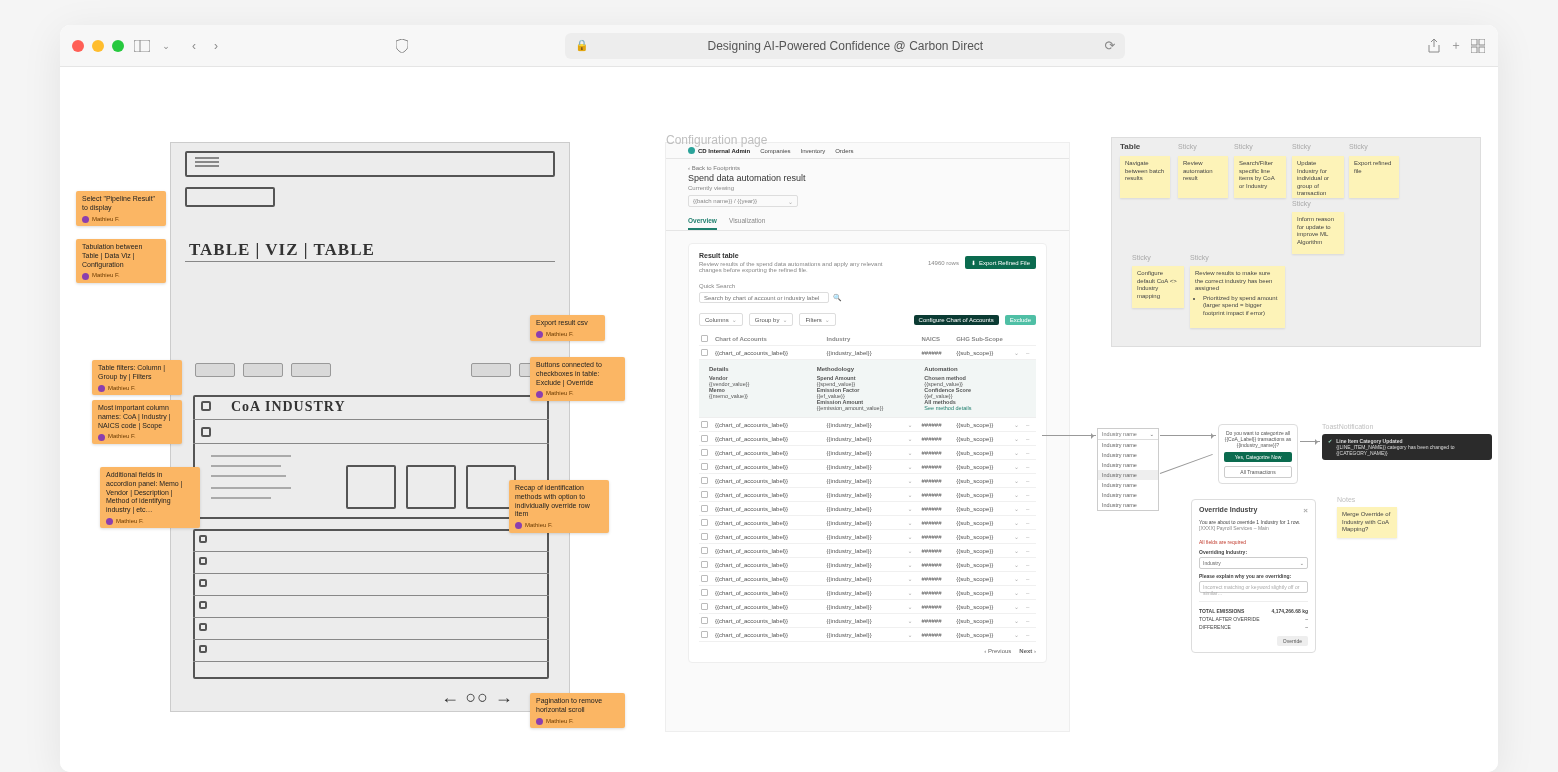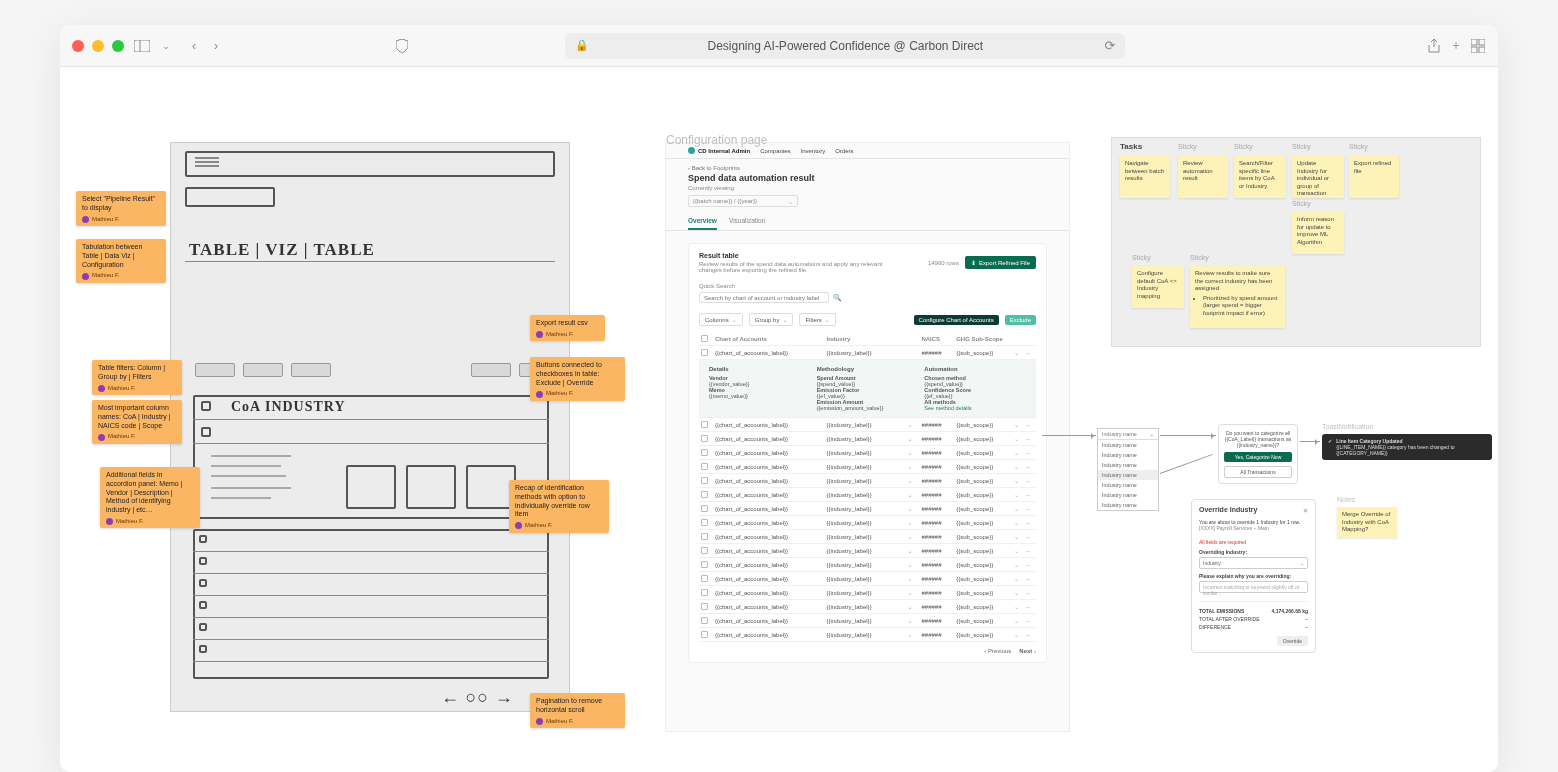--- a/index.html
+++ b/index.html
@@ -26,21 +26,21 @@
 .orange-note .attr{display:flex;align-items:center;gap:3px;margin-top:3px;font-size:6px;color:#6b3a00}
 .orange-note .av{width:7px;height:7px;border-radius:50%;background:#8b3fae;display:inline-block}
 
 
 .mock{position:absolute;left:605px;top:75px;width:405px;height:590px;background:#fafafa;border:1px solid #eee}
 .mock-lbl{position:absolute;top:-10px;left:0;color:#bfbfbf;font-size:12px}
 .mock-nav{height:16px;border-bottom:1px solid #e5e5e5;display:flex;align-items:center;gap:10px;padding:0 22px;font-size:6px;color:#444}
 .mock-nav .logo{display:flex;align-items:center;gap:3px;font-weight:600;color:#222}
 .mock-nav .logo::before{content:"";width:7px;height:7px;border-radius:50%;background:#2aa39a;display:inline-block}
 .mock-back{padding:6px 22px 0;font-size:6px;color:#777}
-.mock-title{padding:2px 22px 0;font-size:9px;font-weight:700}
+.mock-title{padding:2px 22px 0;font-size:9px;font-weight:400}
 .mock-sub{padding:2px 22px 0;font-size:6px;color:#888}
 .mock-select{margin:4px 22px;height:12px;width:110px;border:1px solid #ddd;border-radius:2px;font-size:6px;color:#888;display:flex;align-items:center;padding:0 4px;justify-content:space-between}
 .mock-tabs{padding:6px 22px 0;display:flex;gap:12px;font-size:6.5px;border-bottom:1px solid #e5e5e5}
 .mock-tabs span{padding-bottom:4px;color:#888}
 .mock-tabs span.active{color:#1f7f6e;border-bottom:2px solid #1f7f6e;font-weight:600}
 .mock-card{margin:12px 22px;background:#fff;border:1px solid #eee;border-radius:4px;padding:8px 10px}
 .mc-head{display:flex;justify-content:space-between;align-items:center}
 .mc-head h4{font-size:7px;font-weight:700}
 .mc-head .meta{display:flex;align-items:center;gap:6px}
 .mc-head .rows{font-size:6px;color:#888}
@@ -509,21 +509,21 @@
             </div>
           <div class="pager">
             <span>‹ <span>Previous</span></span>
             <span><b>Next</b> ›</span>
           </div>
         </div>
       </div>
     </div>
 
     <div class="board">
-      <div class="tasks-hdr">Tasks</div>
+      <div class="tasks-hdr">Table</div>
       <div class="col-hdr" style="left:66px;top:5px">Sticky</div>
       <div class="col-hdr" style="left:122px;top:5px">Sticky</div>
       <div class="col-hdr" style="left:180px;top:5px">Sticky</div>
       <div class="col-hdr" style="left:237px;top:5px">Sticky</div>
       <div class="sticky" style="left:8px;top:18px;width:50px;height:42px">Navigate between batch results</div>
       <div class="sticky" style="left:66px;top:18px;width:50px;height:42px">Review automation result</div>
       <div class="sticky" style="left:122px;top:18px;width:52px;height:42px">Search/Filter specific line items by CoA or Industry</div>
       <div class="sticky" style="left:180px;top:18px;width:52px;height:42px">Update Industry for individual or group of transaction</div>
       <div class="sticky" style="left:237px;top:18px;width:50px;height:42px">Export refined file</div>
       <div class="col-hdr" style="left:180px;top:62px">Sticky</div>

